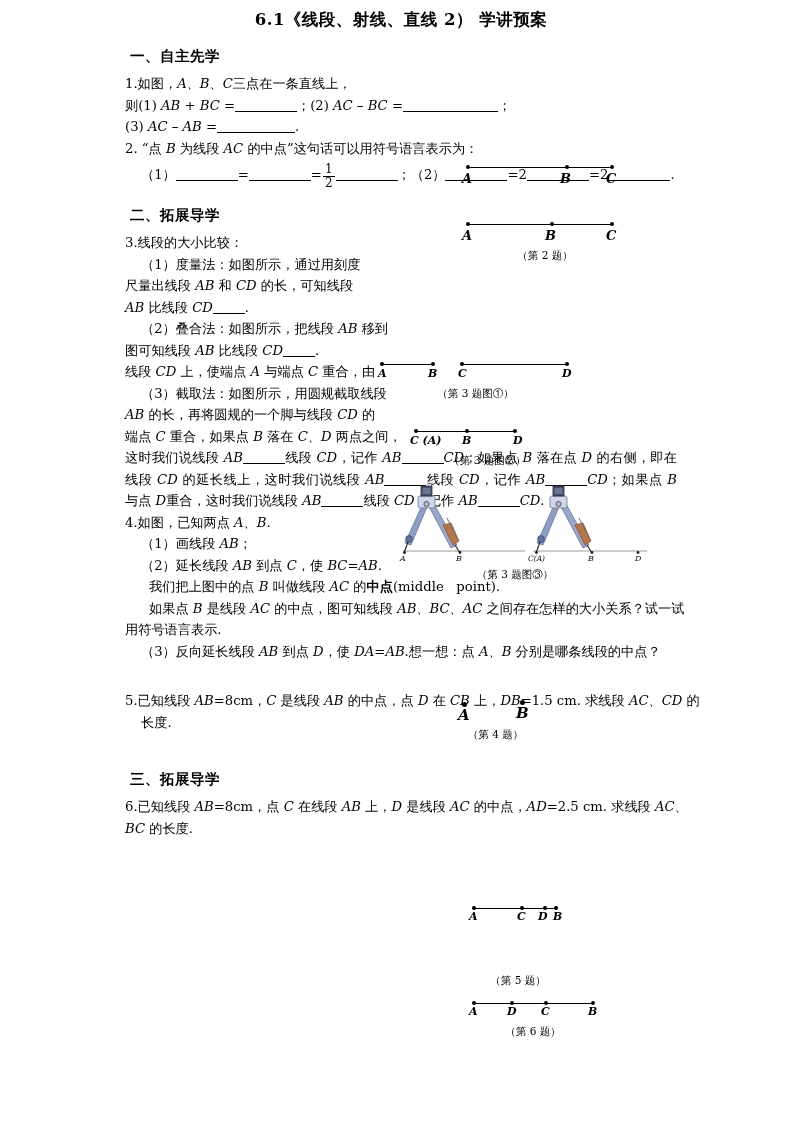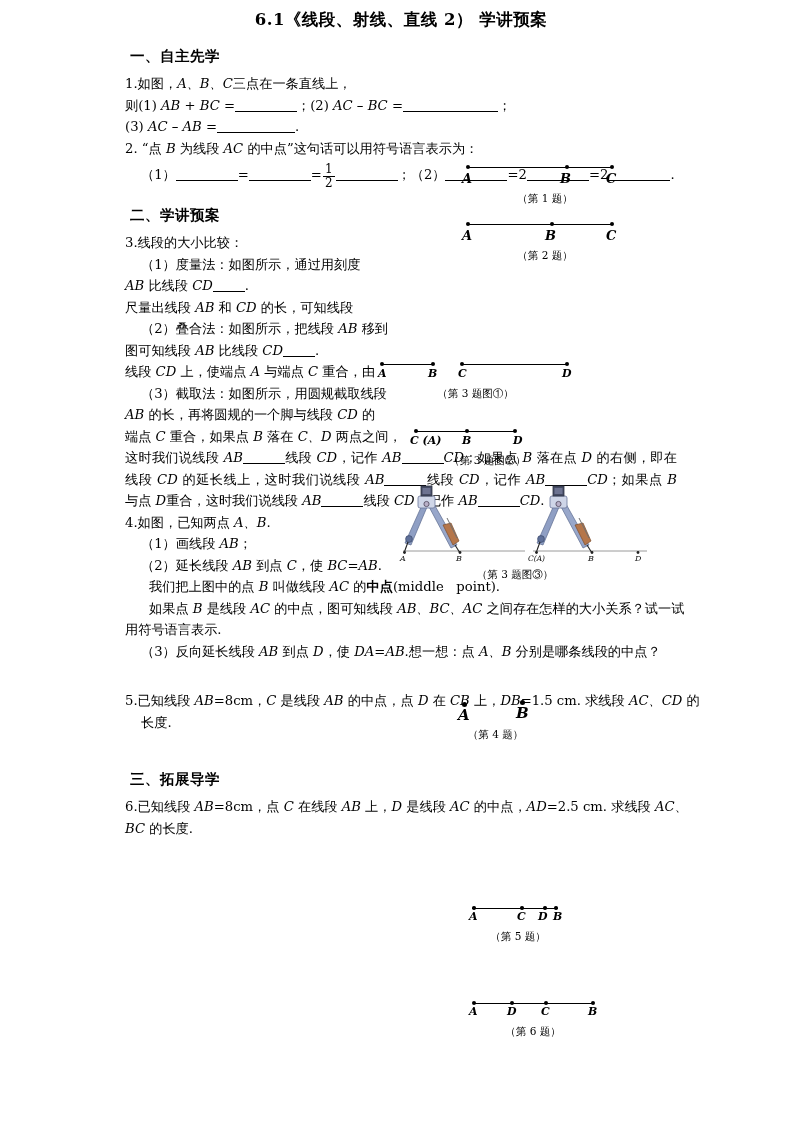--- a/index.html
+++ b/index.html
@@ -142,30 +142,30 @@
       <span>(3) </span><span class="it">AC – AB</span><span> =</span><span class="blank b-l"></span><span>.</span>
     </div>
 
     <div class="line">
       <span>2. “点 </span><span class="it">B</span><span> 为线段 </span><span class="it">AC</span><span> 的中点”这句话可以用符号语言表示为：</span>
     </div>
     <div class="line indent" style="padding-top:4px;">
       <span>（1）</span><span class="blank b-m"></span><span>=</span><span class="blank b-m"></span><span>=</span><span class="frac"><span class="num">1</span><span class="den">2</span></span><span class="blank b-m"></span><span>；（2）</span><span class="blank b-m"></span><span>=2</span><span class="blank b-m"></span><span>=2</span><span class="blank b-m"></span><span>.</span>
     </div>
 
-    <div class="section-head" style="padding-top:12px;">二、学讲预案</div>
+    <div class="section-head" style="padding-top:12px;">二、拓展导学</div>
 
     <div class="line">3.线段的大小比较：</div>
 
     <div class="line indent">（1）度量法：如图所示，通过用刻度</div>
     <div class="line">
+      <span>尺量出线段 </span><span class="it">AB</span><span> 和 </span><span class="it">CD</span><span> 的长，可知线段</span>
+    </div>
+    <div class="line">
       <span class="it">AB</span><span> 比线段 </span><span class="it">CD</span><span class="blank b-xs"></span><span>.</span>
-    </div>
-    <div class="line">
-      <span>尺量出线段 </span><span class="it">AB</span><span> 和 </span><span class="it">CD</span><span> 的长，可知线段</span>
     </div>
 
     <div class="line indent">
       <span>（2）叠合法：如图所示，把线段 </span><span class="it">AB</span><span> 移到</span>
     </div>
     <div class="line">
       <span>图可知线段 </span><span class="it">AB</span><span> 比线段 </span><span class="it">CD</span><span class="blank b-xs"></span><span>.</span>
     </div>
     <div class="line">
       <span>线段 </span><span class="it">CD</span><span> 上，使端点 </span><span class="it">A</span><span> 与端点 </span><span class="it">C</span><span> 重合，由</span>
@@ -222,21 +222,20 @@
   <div class="fig" style="left:460px; top:158px; width:170px;">
     <div class="seg-wrap" style="height:26px;">
       <div class="seg-line" style="left:8px; top:9px; width:144px;"></div>
       <div class="dot" style="left:6px; top:7px;"></div>
       <div class="dot" style="left:105px; top:7px;"></div>
       <div class="dot" style="left:150px; top:7px;"></div>
       <div class="plabel" style="left:2px; top:13px;">A</div>
       <div class="plabel" style="left:100px; top:13px;">B</div>
       <div class="plabel" style="left:146px; top:13px;">C</div>
     </div>
-    <div class="fig-cap" style="padding-top:8px;">（第 1 题）</div>
   </div>
 
   <div class="fig" style="left:460px; top:215px; width:170px;">
     <div class="seg-wrap" style="height:26px;">
       <div class="seg-line" style="left:8px; top:9px; width:144px;"></div>
       <div class="dot" style="left:6px; top:7px;"></div>
       <div class="dot" style="left:90px; top:7px;"></div>
       <div class="dot" style="left:150px; top:7px;"></div>
       <div class="plabel" style="left:2px; top:13px;">A</div>
       <div class="plabel" style="left:85px; top:13px;">B</div>
@@ -339,21 +338,21 @@
       <div class="seg-line" style="left:6px; top:5px; width:82px;"></div>
       <div class="dot" style="left:4px; top:3px; width:3.5px; height:3.5px;"></div>
       <div class="dot" style="left:52px; top:3px; width:3.5px; height:3.5px;"></div>
       <div class="dot" style="left:75px; top:3px; width:3.5px; height:3.5px;"></div>
       <div class="dot" style="left:86px; top:3px; width:3.5px; height:3.5px;"></div>
       <div class="plabel sm" style="left:1px; top:7px;">A</div>
       <div class="plabel sm" style="left:49px; top:7px;">C</div>
       <div class="plabel sm" style="left:70px; top:7px;">D</div>
       <div class="plabel sm" style="left:85px; top:7px;">B</div>
     </div>
-    <div class="fig-cap" style="padding-top:7px; width:100px;">（第 5 题）</div>
+    <div class="fig-cap" style="padding-top:7px; width:100px;margin-top:44px;">（第 5 题）</div>
   </div>
 
   <div class="fig" style="left:468px; top:998px; width:160px;">
     <div class="seg-wrap" style="height:20px;">
       <div class="seg-line" style="left:6px; top:5px; width:120px;"></div>
       <div class="dot" style="left:4px; top:3px; width:4px; height:4px;"></div>
       <div class="dot" style="left:42px; top:3px; width:4px; height:4px;"></div>
       <div class="dot" style="left:76px; top:3px; width:4px; height:4px;"></div>
       <div class="dot" style="left:123px; top:3px; width:4px; height:4px;"></div>
       <div class="plabel sm" style="left:1px; top:7px;">A</div>

